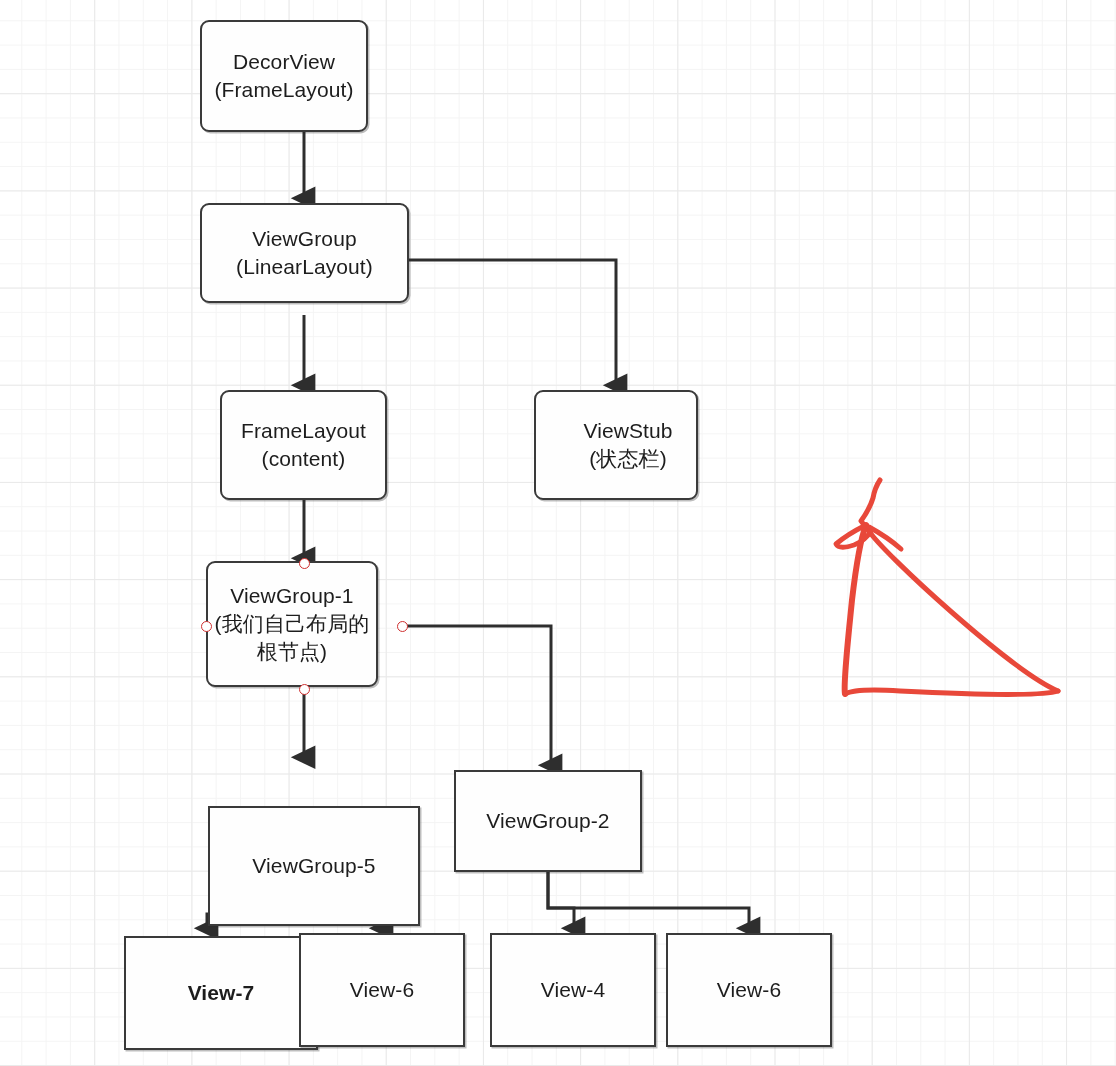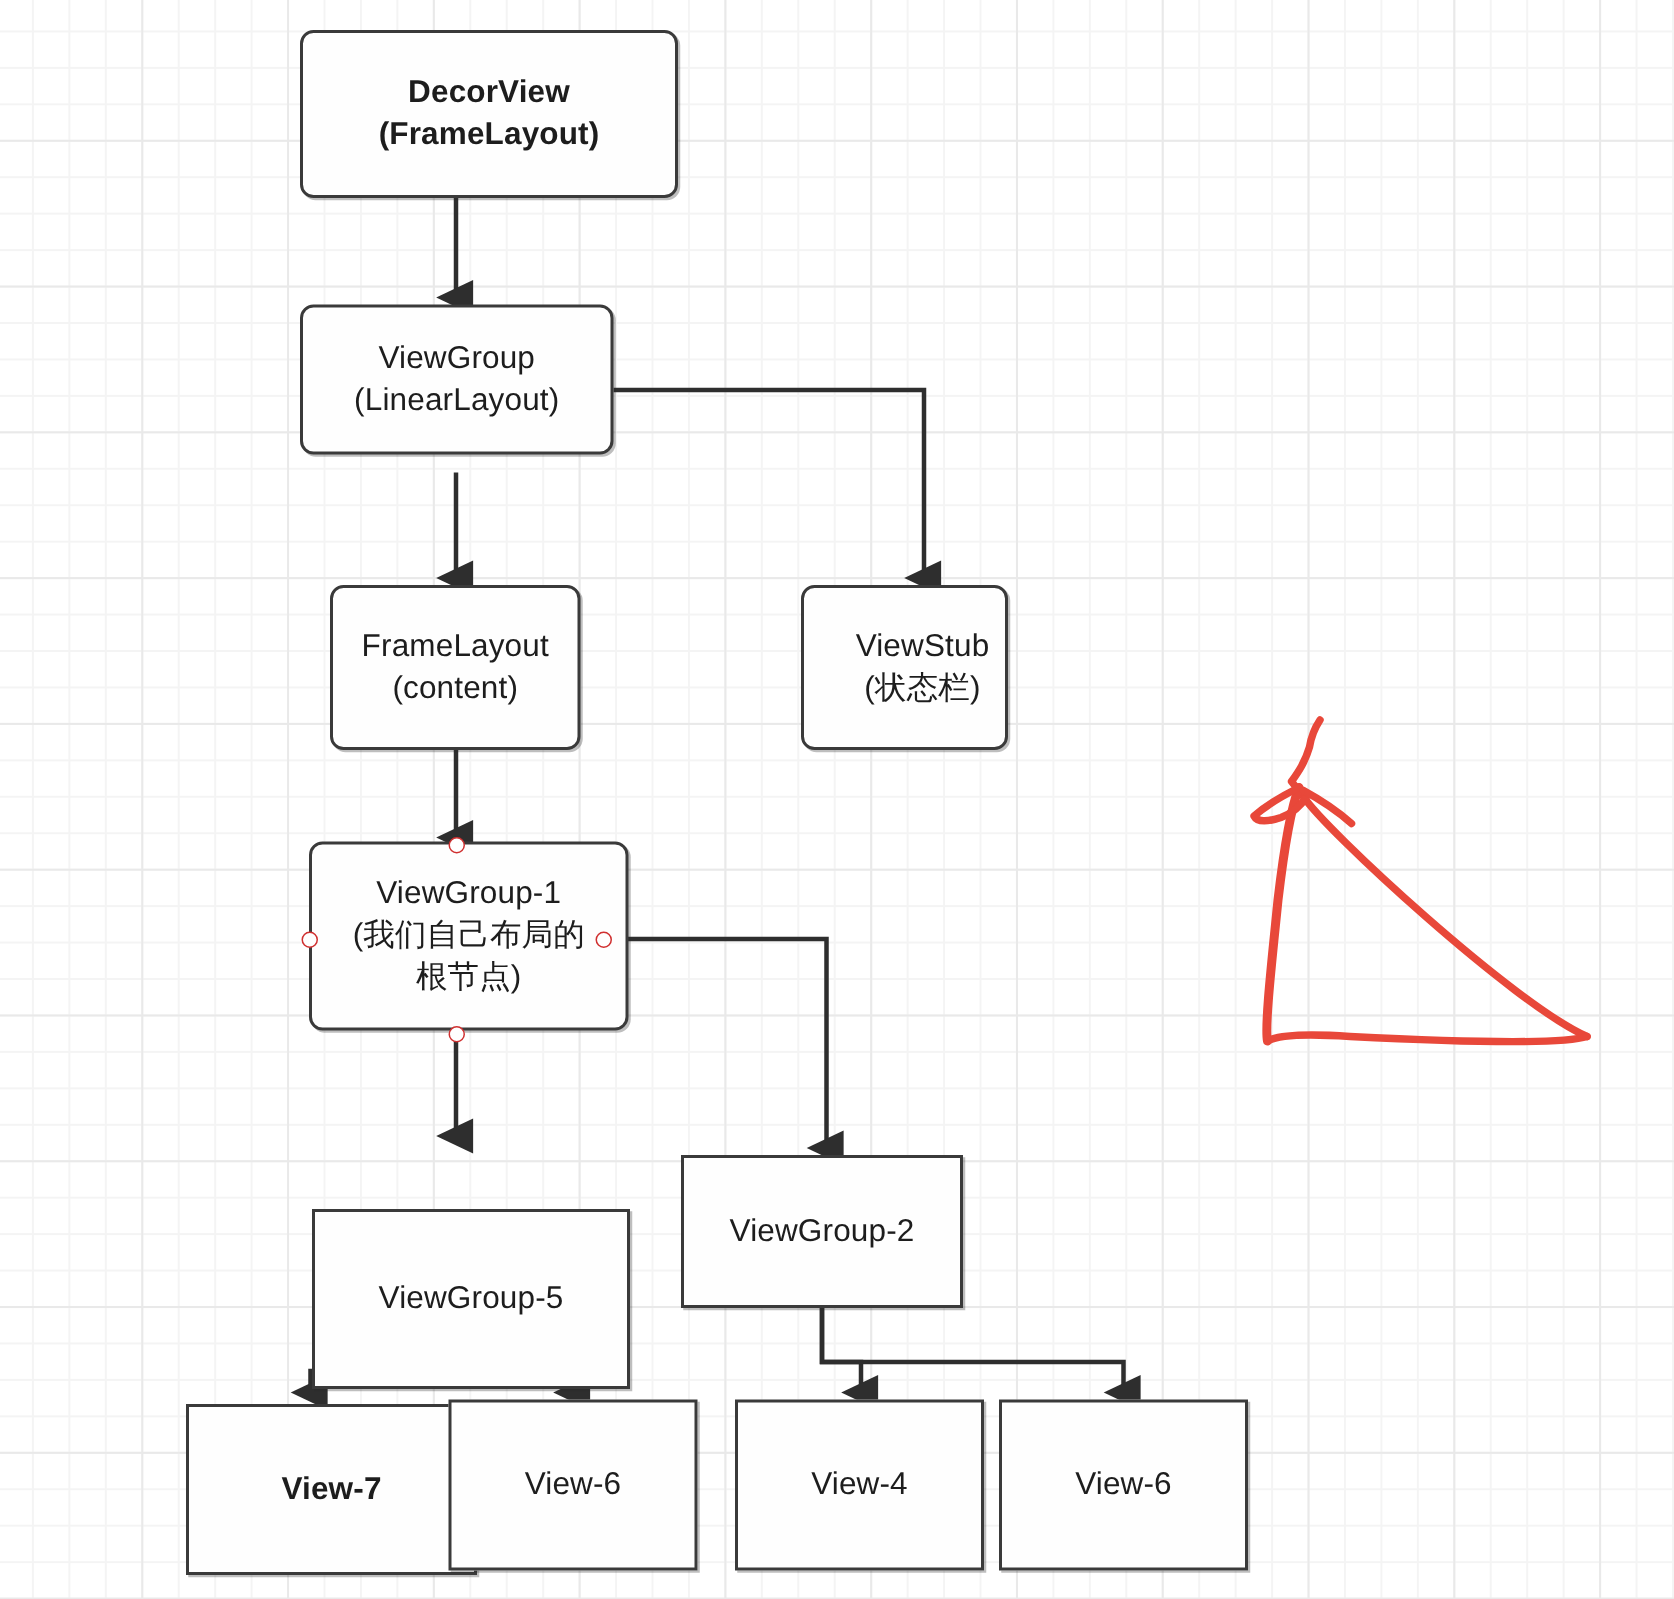--- a/index.html
+++ b/index.html
@@ -91,37 +91,37 @@
         <path d="M 304,689 L 304,757" marker-end="url(#arrowhead)"></path>
         <path d="M 402,626 L 551,626 L 551,765" marker-end="url(#arrowhead)"></path>
         <path d="M 304,882 L 304,914 L 207,914 L 207,928" marker-end="url(#arrowhead)"></path>
         <path d="M 304,882 L 304,914 L 382,914 L 382,928" marker-end="url(#arrowhead)"></path>
         <path d="M 548,872 L 548,908 L 574,908 L 574,928" marker-end="url(#arrowhead)"></path>
         <path d="M 548,872 L 548,908 L 749,908 L 749,928" marker-end="url(#arrowhead)"></path>
       </g>
   </svg>
 
   <div id="nodes">
-      <div class="node rounded" style="left: 200px; top: 20px; width: 252px; height: 112px; font-weight: bold;">
+      <div class="node rounded" style="left: 200px; top: 20px; width: 168px; height: 112px;">
         <span class="label">DecorView
 (FrameLayout)</span>
       </div>
       <div class="node rounded" style="left: 200px; top: 203px; width: 209px; height: 100px;">
         <span class="label">ViewGroup
 (LinearLayout)</span>
       </div>
       <div class="node rounded" style="left: 220px; top: 390px; width: 167px; height: 110px;">
         <span class="label">FrameLayout
 (content)</span>
       </div>
-      <div class="node rounded" style="left: 534px; top: 390px; width: 138px; height: 110px; padding-left: 24px;">
+      <div class="node rounded" style="left: 534px; top: 390px; width: 164px; height: 110px; padding-left: 24px;">
         <span class="label">ViewStub
 (状态栏)</span>
       </div>
-      <div class="node rounded" style="left: 206px; top: 561px; width: 213px; height: 126px;">
+      <div class="node rounded" style="left: 206px; top: 561px; width: 172px; height: 126px;">
         <span class="label">ViewGroup-1
 (我们自己布局的
 根节点)</span>
       </div>
       <div class="node" style="left: 208px; top: 806px; width: 212px; height: 120px;">
         <span class="label">ViewGroup-5</span>
       </div>
       <div class="node" style="left: 454px; top: 770px; width: 188px; height: 102px; align-items: center;">
         <span class="label">ViewGroup-2</span>
       </div>

